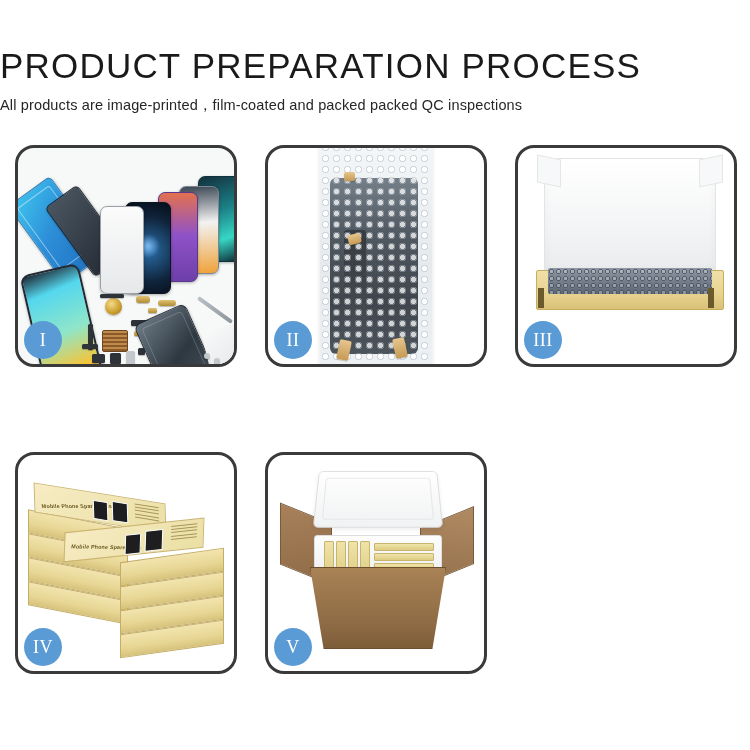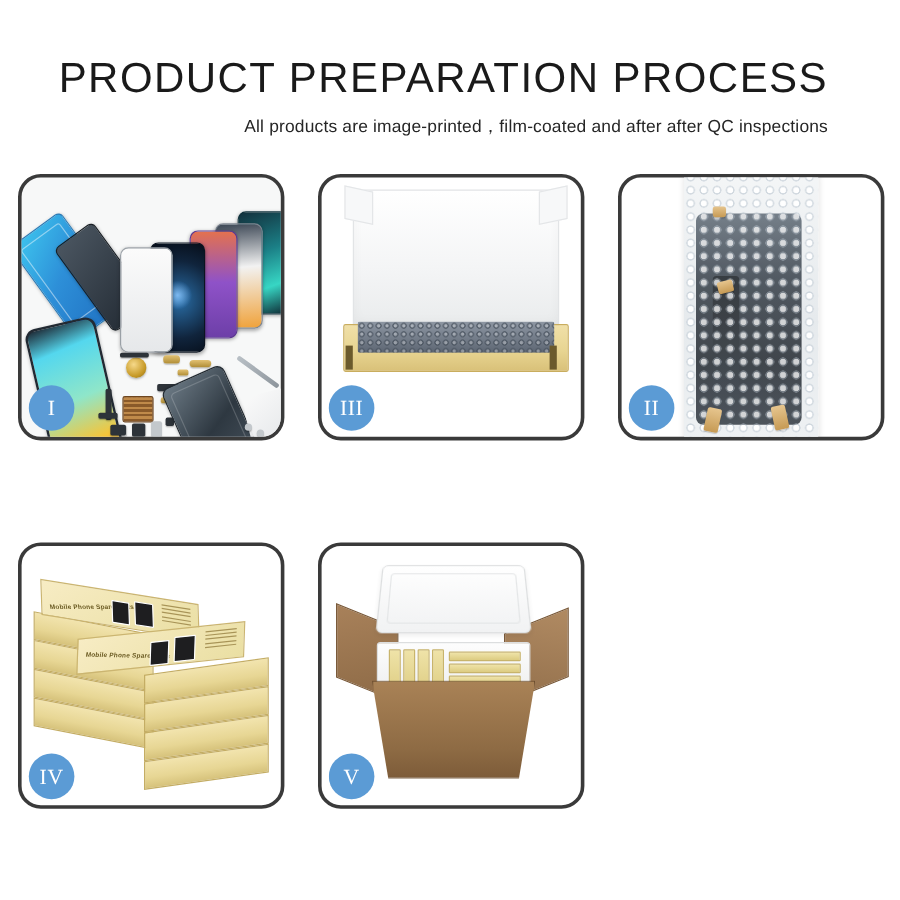--- a/index.html
+++ b/index.html
@@ -5,21 +5,21 @@
   * { box-sizing: border-box; margin: 0; padding: 0; }
   html, body {
     width: 750px; height: 750px;
     background: #ffffff;
     font-family: "Liberation Sans", sans-serif;
     overflow: hidden;
   }
   .page { position: relative; width: 750px; height: 750px; background: #fff; }
 
   
-  .header { position: absolute; top: 0; left: 0; width: 690px; text-align: right; }
+  .header { position: absolute; top: 0; left: 0; width: 690px; text-align: left; }
   .title {
     font-size: 35px; letter-spacing: 1.2px; color: #1a1a1a;
     font-weight: 400; line-height: 1; padding-top: 48px;
     font-family: "Liberation Sans", sans-serif;
   }
   .subtitle {
     font-size: 14.5px; color: #262626; padding-top: 13px;
     letter-spacing: .15px; font-weight: 400;
   }
 
@@ -272,21 +272,21 @@
     position: absolute; background: rgba(128,100,66,.55); border-radius: 1px;
   }
 </style>
 </head>
 <body>
 
 <div class="page">
 
   <div class="header">
     <div class="title">PRODUCT PREPARATION PROCESS</div>
-    <div class="subtitle">All products are image-printed，film-coated and after after QC inspections</div>
+    <div class="subtitle">All products are image-printed，film-coated and packed packed QC inspections</div>
   </div>
 
   <div class="grid">
 
     <div class="panel p1">
       <div class="scene">
         <div class="ph ph-a"></div>
         <div class="ph ph-b"></div>
         <div class="ph ph-g"></div>
         <div class="ph ph-f"></div>
@@ -310,42 +310,42 @@
         <div class="part gold" style="left:130px;top:160px;width:9px;height:5px;"></div>
         <div class="ph ph-i"></div>
         <div class="tweezer"></div>
         <div class="hand"></div>
         <div class="part ltgray" style="left:186px;top:205px;width:6px;height:6px;border-radius:50%;"></div>
         <div class="part ltgray" style="left:196px;top:210px;width:6px;height:6px;border-radius:50%;"></div>
       </div>
       <div class="badge">I</div>
     </div>
 
-    <div class="panel p3">
-      <div class="scene">
-        <div class="lid3"></div>
-        <div class="tray3"></div>
-        <div class="tray3-in"></div>
-        <div class="tray3-corner" style="left:20px;"></div>
-        <div class="tray3-corner" style="right:20px;"></div>
-      </div>
-      <div class="badge">III</div>
-    </div>
-
     <div class="panel p2">
       <div class="scene">
         <div class="bubble-bag"></div>
         <div class="inner-screen"></div>
         <div class="bubble-overlay"></div>
         <div class="tape" style="left:76px;top:24px;width:11px;height:9px;"></div>
         <div class="tape" style="left:80px;top:86px;width:13px;height:10px;transform:rotate(-14deg);"></div>
         <div class="tape" style="left:70px;top:192px;width:12px;height:20px;transform:rotate(12deg);"></div>
         <div class="tape" style="left:126px;top:190px;width:12px;height:20px;transform:rotate(-12deg);"></div>
       </div>
       <div class="badge">II</div>
+    </div>
+
+    <div class="panel p3">
+      <div class="scene">
+        <div class="lid3"></div>
+        <div class="tray3"></div>
+        <div class="tray3-in"></div>
+        <div class="tray3-corner" style="left:20px;"></div>
+        <div class="tray3-corner" style="right:20px;"></div>
+      </div>
+      <div class="badge">III</div>
     </div>
 
     <div class="panel p4">
       <div class="scene">
         <div class="stack">
 
           <div class="sbox" style="left:0px;top:46px;width:100px;height:24px;transform:skewY(11deg);"></div>
           <div class="sbox" style="left:0px;top:70px;width:100px;height:24px;transform:skewY(11deg);"></div>
           <div class="sbox" style="left:0px;top:94px;width:100px;height:24px;transform:skewY(11deg);"></div>
           <div class="sbox" style="left:0px;top:118px;width:100px;height:24px;transform:skewY(11deg);"></div>

